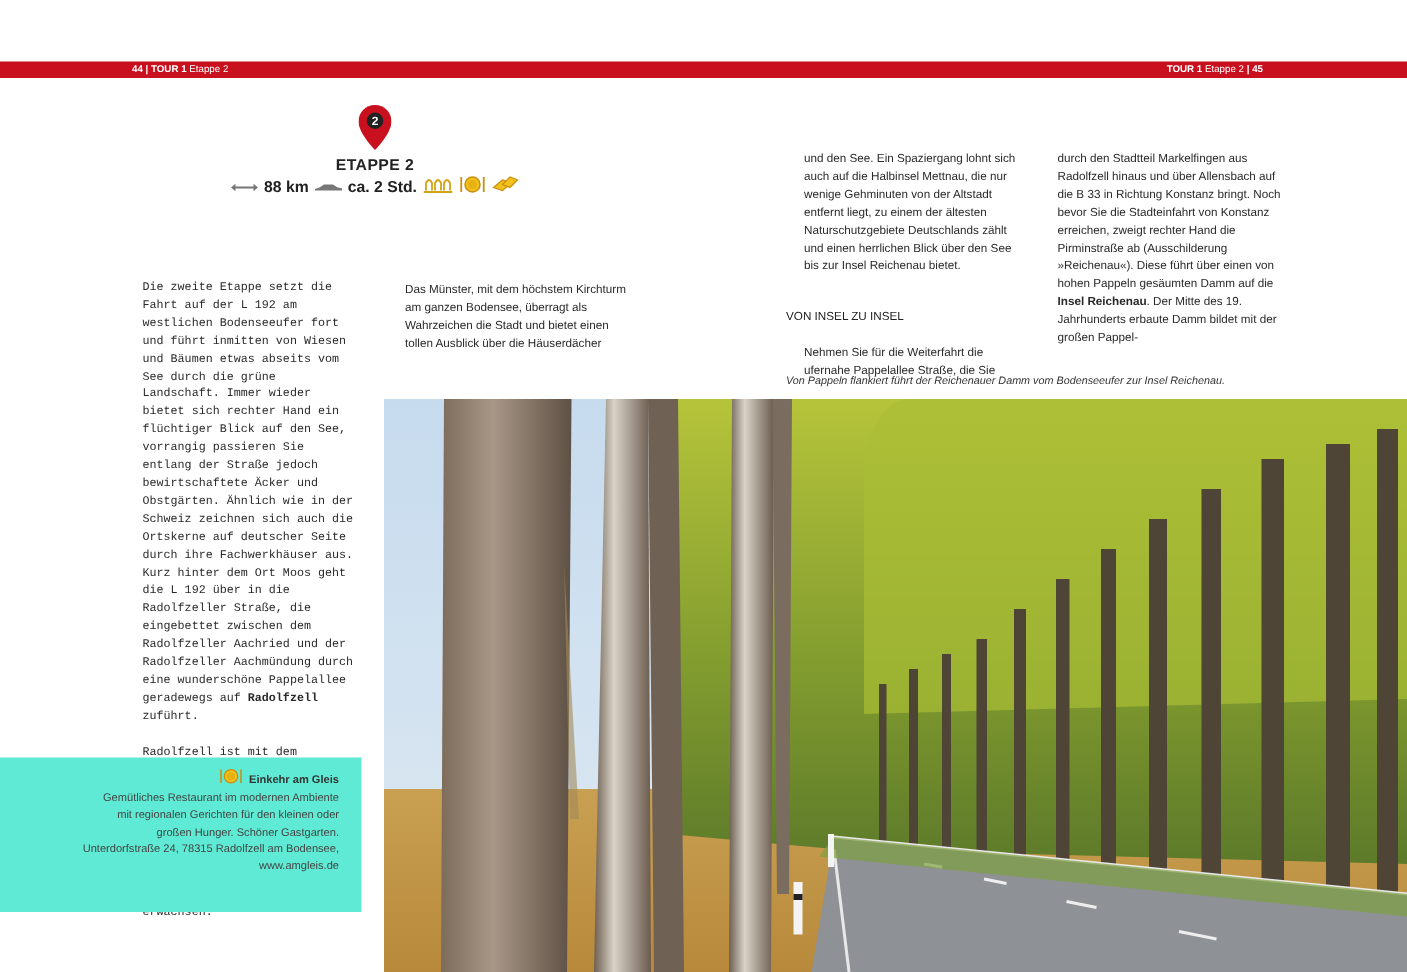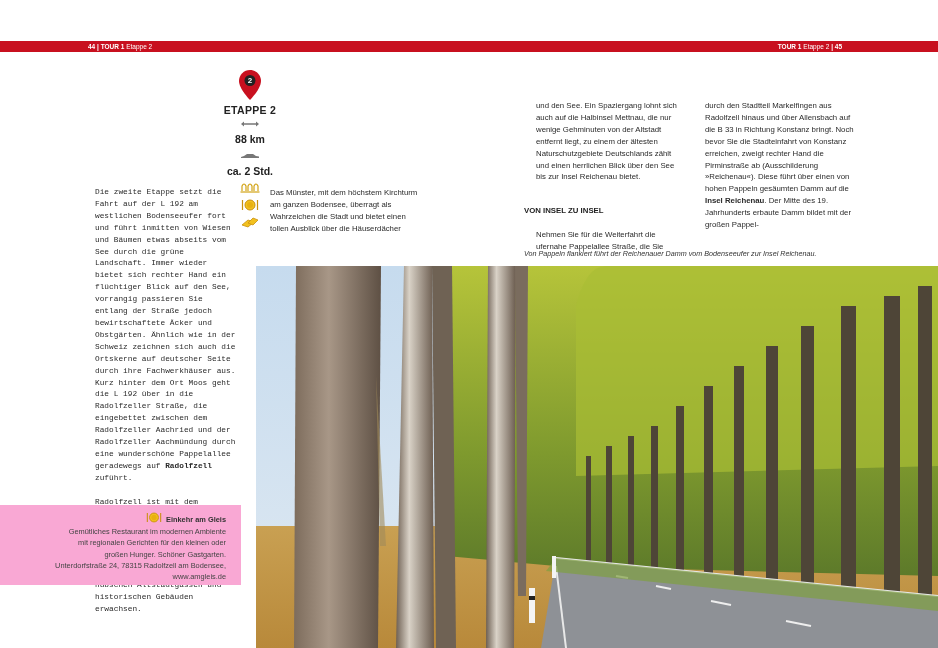--- a/index.html
+++ b/index.html
@@ -9,33 +9,33 @@
   .folio { position:absolute; top:41px; height:11px; line-height:11px; font-size:6.5px; color:#fff; font-family:"Liberation Sans", sans-serif; }
   .folio b { font-weight:bold; }
   .folio-left { left:88px; }
   .folio-right { right:96px; }
 
   .stage-head { position:absolute; left:130px; top:70px; width:240px; text-align:center; }
   .pin { width:22px; height:30px; margin:0 auto 4px; position:relative; }
   .pin svg { width:22px; height:30px; }
   .stage-title { font-family:"Liberation Sans", sans-serif; font-weight:bold; font-size:10.5px; color:#222; letter-spacing:0.3px; margin-top:2px; }
   .stage-sub { font-family:"Liberation Sans", sans-serif; font-size:10.5px; color:#222; margin-top:1px; }
-  .stage-meta { font-family:"Liberation Sans", sans-serif; font-size:10.5px; font-weight:bold; color:#222; margin-top:1px; display:flex; justify-content:center; align-items:center; gap:4px;flex-direction:column; }
+  .stage-meta { font-family:"Liberation Sans", sans-serif; font-size:10.5px; font-weight:bold; color:#222; margin-top:1px; display:flex; justify-content:center; align-items:center; gap:4px; }
   .meta-icon { display:inline-block; }
 
   .col { position:absolute; font-family:"Liberation Sans", sans-serif; font-size:7.8px; line-height:11.9px; color:#2a2a2a; }
   .col p { margin:12px; }
   .col b { font-weight:bold; }
   .col1 { left:83px; top:175px; width:165px;font-family:Liberation Mono, monospace; }
   .col2 { left:258px; top:175px; width:175px; }
   .col3 { left:524px; top:88px; width:170px; }
   .col4 { left:693px; top:88px; width:175px; }
-  .col h3 { font-size:7.8px; font-weight:bold; margin-top:22px; color:#222; }
-
-  .infobox { position:absolute; left:0; top:505px; width:241px; height:80px; background:#f9a8d4; padding:7px 15px 0 10px; text-align:right; font-family:"Liberation Sans", sans-serif; font-size:7.4px; line-height:11.2px; color:#444; }
+  .col h3 { font-size:7.8px; font-weight:normal; margin-top:22px; color:#222; }
+
+  .infobox { position:absolute; left:0; top:505px; width:241px; height:103px; background:#5eead4; padding:7px 15px 0 10px; text-align:right; font-family:"Liberation Sans", sans-serif; font-size:7.4px; line-height:11.2px; color:#444; }
   .infobox .ib-title { font-weight:bold; color:#333; display:flex; justify-content:flex-end; align-items:center; gap:4px; }
 
   .caption { position:absolute; left:524px; top:249px; font-family:Liberation Sans, sans-serif; font-style:italic; font-size:7.2px; color:#333; }
 
   .photo { position:absolute; left:256px; top:266px; width:682px; height:382px; overflow:hidden; background:#cfe0ef; }
 </style>
 </head>
 <body>
 
 <div class="redbar"></div>

